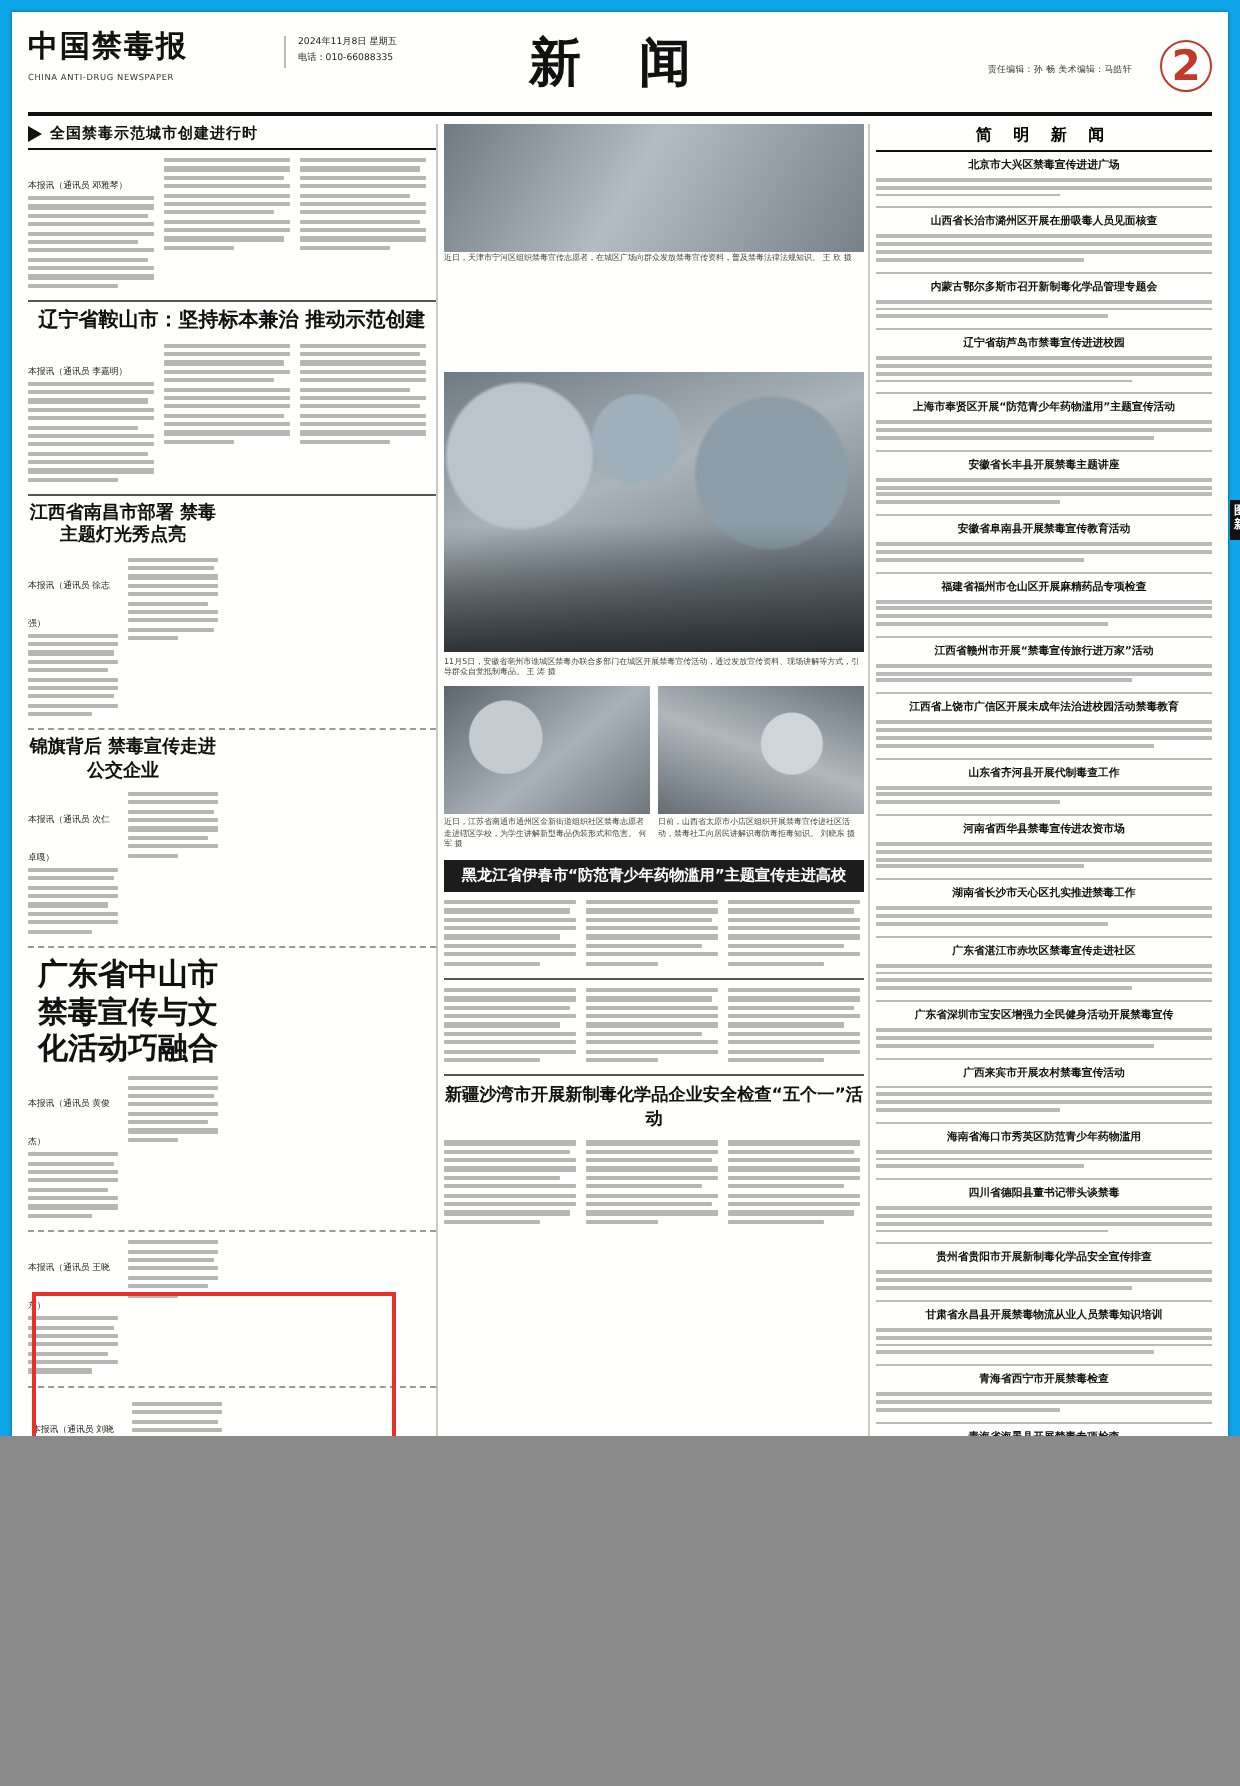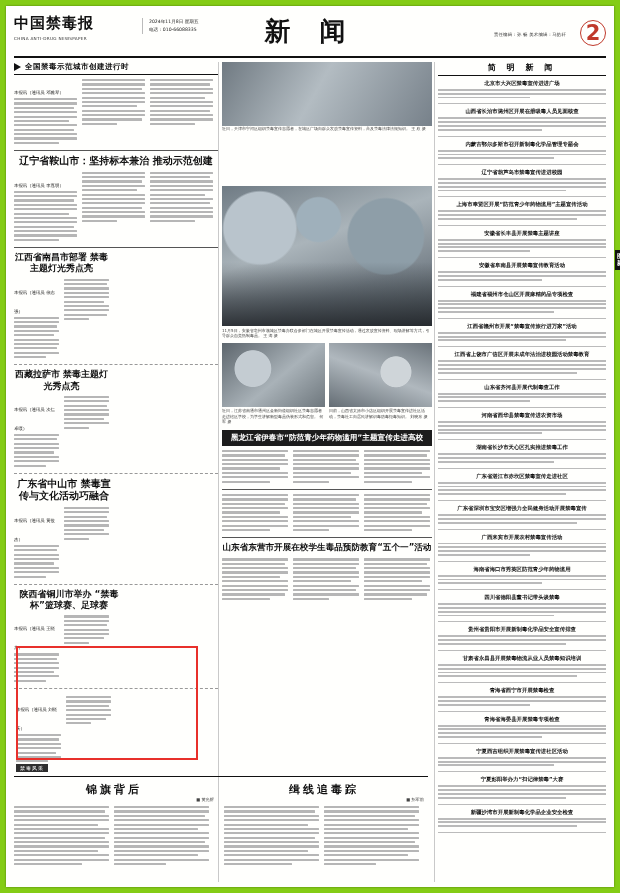--- a/index.html
+++ b/index.html
@@ -1,18 +1,18 @@
 <!DOCTYPE html>
 <html><head>
 <meta charset="utf-8">
 <style>
   html,body{margin:0;padding:0;background:#8a8a8a;}
   body{font-family:"DejaVu Sans","Liberation Sans",sans-serif;}
   #page{
-    position:relative;width:620px;height:893px;background:#84cc16;margin:0 auto;
+    position:relative;width:620px;height:718px;background:#0ea5e9;margin:0 auto;
     overflow:hidden;
   }
   .paper{
     position:absolute;left:6px;top:6px;width:608px;height:881px;background:#fffffd;
     box-shadow:0 0 2px rgba(0,0,0,.4);
   }
   
   .masthead{position:absolute;left:8px;top:6px;width:592px;height:44px;border-bottom:2px solid #111;}
   .mh-logo{position:absolute;left:0;top:2px;width:120px;}
   .mh-logo .cn{font-size:15px;font-weight:bold;letter-spacing:1px;color:#111;font-family:"DejaVu Sans",sans-serif;}
@@ -202,21 +202,21 @@
               <div class="fakeline s1"></div>
               <div class="fakeline s2"></div>
             <div class="fakeline s5"></div>
           </div>
         </div>
       </div>
 
       <div class="rule-dash"></div>
 
       <div>
-        <div class="hl" style="font-size:9px;margin:2px 0 4px;width:95px;">西藏拉萨市 禁毒主题灯光秀点亮</div>
+        <div class="hl" style="font-size:9px;margin:2px 0 4px;width:95px;">锦旗背后 禁毒宣传走进公交企业</div>
         <div style="display:flex;gap:5px;">
           <div class="body-col" style="width:45px;">
             <span class="lead">本报讯（通讯员 次仁卓嘎）</span>
             <div class="fakeline s1"></div><div class="fakeline s2"></div><div class="fakeline s1"></div>
             <div class="fakeline s1"></div><div class="fakeline s3"></div><div class="fakeline s1"></div>
             <div class="fakeline s1"></div><div class="fakeline s4"></div>
           </div>
           <div class="body-col" style="width:45px;">
             <div class="fakeline s1"></div>
               <div class="fakeline s1"></div>
@@ -226,21 +226,21 @@
               <div class="fakeline s3"></div>
             <div class="fakeline s1"></div>
               <div class="fakeline s5"></div>
           </div>
         </div>
       </div>
 
       <div class="rule-dash"></div>
 
       <div>
-        <div class="hl" style="font-size:10px;margin:2px 0 4px;width:100px;">广东省中山市 禁毒宣传与文化活动巧融合</div>
+        <div class="hl" style="font-size:15px;margin:2px 0 4px;width:100px;">广东省中山市 禁毒宣传与文化活动巧融合</div>
         <div style="display:flex;gap:5px;">
           <div class="body-col" style="width:45px;">
             <span class="lead">本报讯（通讯员 黄俊杰）</span>
             <div class="fakeline s1"></div><div class="fakeline s2"></div><div class="fakeline s1"></div>
             <div class="fakeline s1"></div><div class="fakeline s3"></div><div class="fakeline s1"></div>
             <div class="fakeline s1"></div><div class="fakeline s4"></div>
           </div>
           <div class="body-col" style="width:45px;">
             <div class="fakeline s1"></div>
               <div class="fakeline s1"></div>
@@ -250,21 +250,20 @@
               <div class="fakeline s3"></div>
             <div class="fakeline s1"></div>
               <div class="fakeline s5"></div>
           </div>
         </div>
       </div>
 
       <div class="rule-dash"></div>
 
       <div>
-        <div class="hl" style="font-size:9px;margin:2px 0 4px;width:110px;">陕西省铜川市举办 “禁毒杯”篮球赛、足球赛</div>
         <div style="display:flex;gap:5px;">
           <div class="body-col" style="width:45px;">
             <span class="lead">本报讯（通讯员 王晓东）</span>
             <div class="fakeline s1"></div><div class="fakeline s2"></div><div class="fakeline s1"></div>
             <div class="fakeline s1"></div><div class="fakeline s3"></div><div class="fakeline s1"></div>
             <div class="fakeline s4"></div>
           </div>
           <div class="body-col" style="width:45px;">
             <div class="fakeline s1"></div>
               <div class="fakeline s1"></div>
@@ -404,21 +403,21 @@
             <div class="fakeline s3"></div>
             <div class="fakeline s1"></div>
           <div class="fakeline s1"></div>
             <div class="fakeline s1"></div>
             <div class="fakeline s4"></div>
         </div>
       </div>
 
       <div class="rule-thin"></div>
 
-      <div style="font-size:8.6px;font-weight:bold;text-align:center;color:#111;margin:2px 0 4px;">山东省东营市开展在校学生毒品预防教育“五个一”活动</div>
+      <div style="font-size:8.6px;font-weight:bold;text-align:center;color:#111;margin:2px 0 4px;">新疆沙湾市开展新制毒化学品企业安全检查“五个一”活动</div>
       <div style="display:flex;gap:5px;">
         <div class="body-col" style="width:66px;">
           <div class="fakeline s1"></div>
             <div class="fakeline s2"></div>
             <div class="fakeline s1"></div>
           <div class="fakeline s1"></div>
             <div class="fakeline s3"></div>
             <div class="fakeline s1"></div>
           <div class="fakeline s1"></div>
             <div class="fakeline s1"></div>

